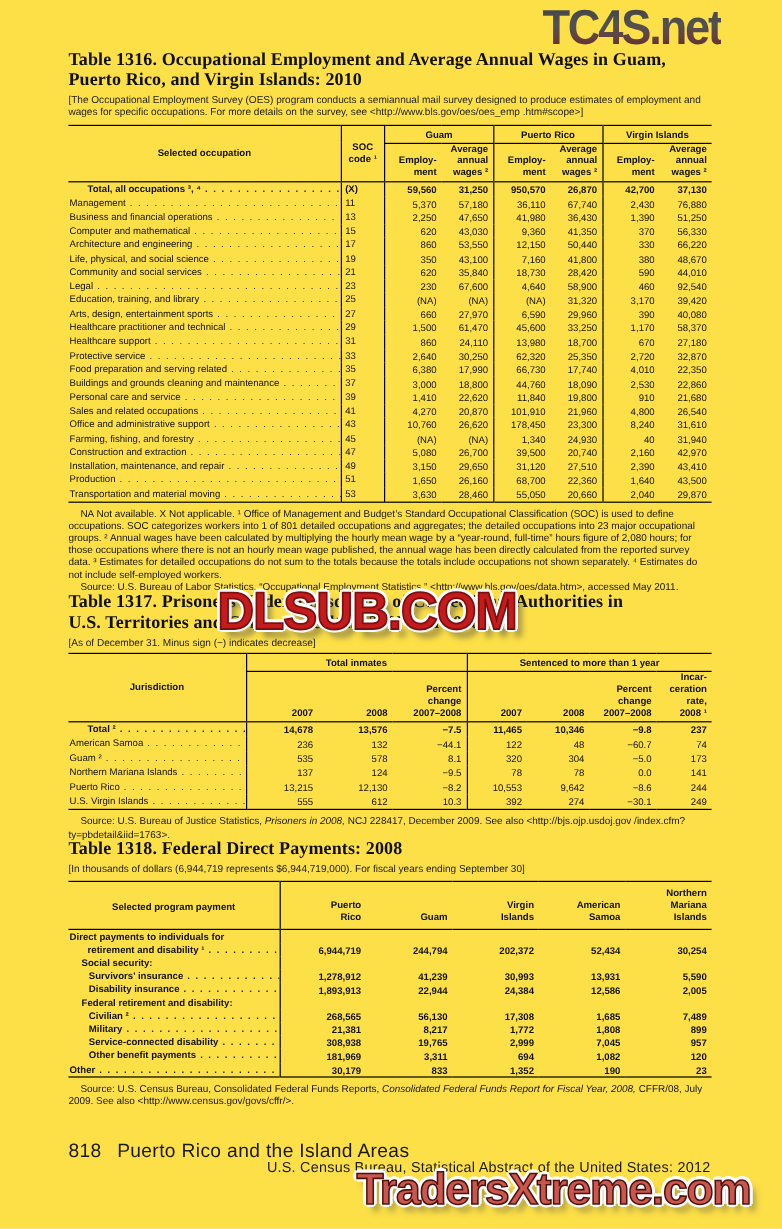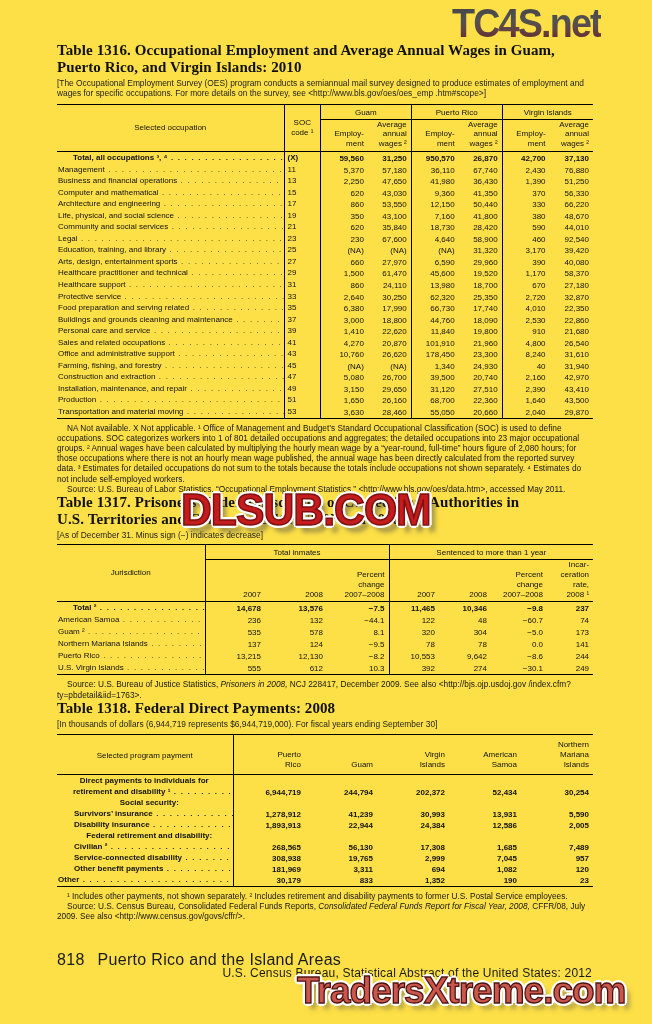--- a/index.html
+++ b/index.html
@@ -6,32 +6,32 @@
   .page{position:relative;width:652px;height:1024px;background:#fde047;overflow:hidden;
         font-family:"Liberation Sans","DejaVu Sans",sans-serif;color:#141414;}
   .content{position:absolute;left:57px;top:42px;width:536px;}
 
   h2.tbl-title{margin:0;font-family:"Liberation Serif","DejaVu Serif",serif;font-weight:bold;
         font-size:15px;line-height:17px;letter-spacing:.1px;color:#101010;white-space:pre-line;}
   .bracket{margin:2px 0 0;font-size:8.4px;line-height:10.3px;color:#1d1d1d;}
 
   table{border-collapse:collapse;table-layout:fixed;width:536px;font-size:8px;color:#111;
         border-top:1.5px solid #000;border-bottom:1.5px solid #000;}
-  th{font-weight:normal;}
+  th{font-weight:bold;}
   thead th{vertical-align:bottom;line-height:9.8px;}
   .pre{white-space:pre-line;}
   .mid{vertical-align:middle;text-align:center;}
   .gr{text-align:center;border-bottom:1px solid #000;padding:3px 2px 1px;line-height:10px;}
   .hb{border-bottom:1.5px solid #000;}
   thead th.num{padding-bottom:2px;}
   .bl{border-left:1px solid #000;}
   .num{text-align:right;padding:0 4px 0 0;vertical-align:bottom;}
   td{vertical-align:bottom;}
   .soc{text-align:left;padding-left:3px;}
-  .stub{white-space:nowrap;overflow:hidden;padding-right:2px;text-align:center;}
+  .stub{white-space:nowrap;overflow:hidden;padding-right:2px;}
   .dots{letter-spacing:1.2px;color:#222;}
   .dots::after{content:" . . . . . . . . . . . . . . . . . . . . . . . . . . . . . . . . . . . . . . . . . . . . . . . . . . . . . .";}
   tr.total{font-weight:bold;}
   tr.ind1 td.stub{padding-left:16px;}
   tr.ind15 td.stub{padding-left:11px;}
   tr.ind2 td.stub{padding-left:17px;}
 
   #t1316 tbody{line-height:9.55px;}
   #t1317 tbody{line-height:10px;}
   #t1318 tbody{line-height:9.1px;font-weight:bold;}
@@ -216,21 +216,21 @@
             <td class="num">29,960</td>
             <td class="num bl">390</td>
             <td class="num">40,080</td>
           </tr>
           <tr>
             <td class="stub"><span>Healthcare practitioner and technical</span><span class="dots"></span></td>
             <td class="soc bl">29</td>
             <td class="num bl">1,500</td>
             <td class="num">61,470</td>
             <td class="num bl">45,600</td>
-            <td class="num">19,520</td>
+            <td class="num">33,250</td>
             <td class="num bl">1,170</td>
             <td class="num">58,370</td>
           </tr>
           <tr>
             <td class="stub"><span>Healthcare support</span><span class="dots"></span></td>
             <td class="soc bl">31</td>
             <td class="num bl">860</td>
             <td class="num">24,110</td>
             <td class="num bl">13,980</td>
             <td class="num">18,700</td>
@@ -539,20 +539,28 @@
           </tr>
           <tr class="ind2">
             <td class="stub"><span>Civilian ²</span><span class="dots"></span></td>
             <td class="num bl">268,565</td>
             <td class="num">56,130</td>
             <td class="num">17,308</td>
             <td class="num">1,685</td>
             <td class="num">7,489</td>
           </tr>
           <tr class="ind2">
+            <td class="stub"><span>Military</span><span class="dots"></span></td>
+            <td class="num bl">21,381</td>
+            <td class="num">8,217</td>
+            <td class="num">1,772</td>
+            <td class="num">1,808</td>
+            <td class="num">899</td>
+          </tr>
+          <tr class="ind2">
             <td class="stub"><span>Service-connected disability</span><span class="dots"></span></td>
             <td class="num bl">308,938</td>
             <td class="num">19,765</td>
             <td class="num">2,999</td>
             <td class="num">7,045</td>
             <td class="num">957</td>
           </tr>
           <tr class="ind2">
             <td class="stub"><span>Other benefit payments</span><span class="dots"></span></td>
             <td class="num bl">181,969</td>
@@ -566,21 +574,20 @@
             <td class="num bl">30,179</td>
             <td class="num">833</td>
             <td class="num">1,352</td>
             <td class="num">190</td>
             <td class="num">23</td>
           </tr>
       </tbody>
     </table>
 
     <div class="fnblock">
-      <p class="fn">¹ Includes other payments, not shown separately. ² Includes retirement and disability payments to former U.S. Postal Service employees.</p>
       <p class="fn"><span>Source: U.S. Census Bureau, Consolidated Federal Funds Reports, </span><i>Consolidated Federal Funds Report for Fiscal Year, 2008,</i><span> CFFR/08, July 2009. See also &lt;http://www.census.gov/govs/cffr/&gt;.</span></p>
     </div>
 
   </div>
 
   <div class="footer-line">
     <span class="pgnum">818</span><span>Puerto Rico and the Island Areas</span>
   </div>
   <div class="credit-line">U.S. Census Bureau, Statistical Abstract of the United States: 2012</div>
 

